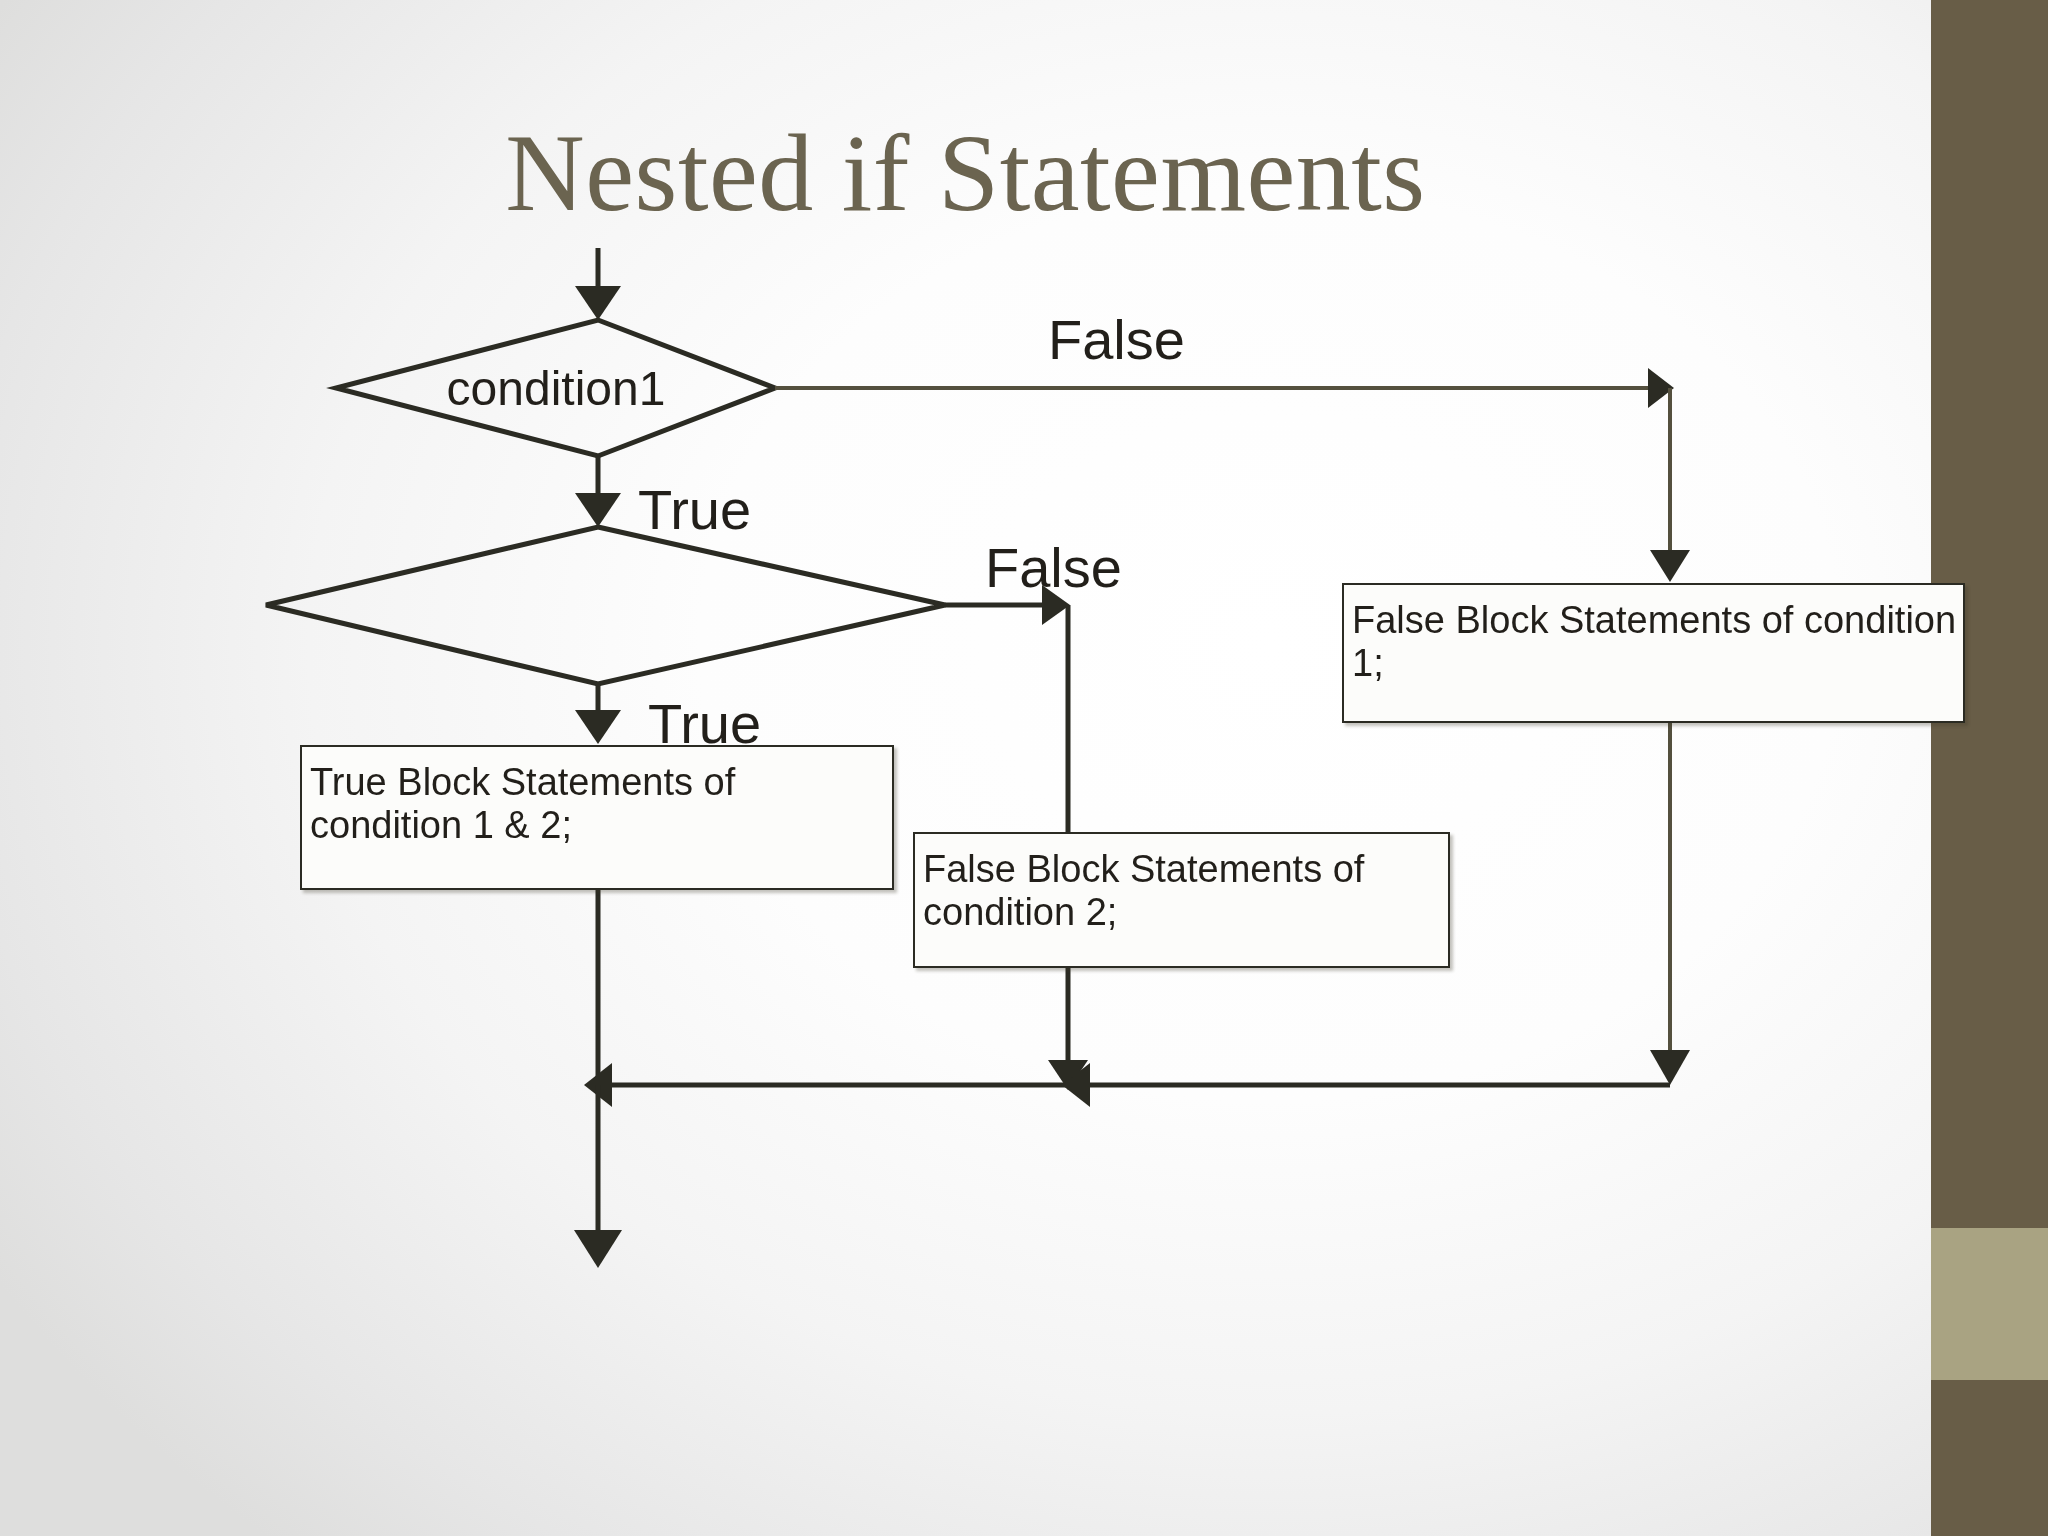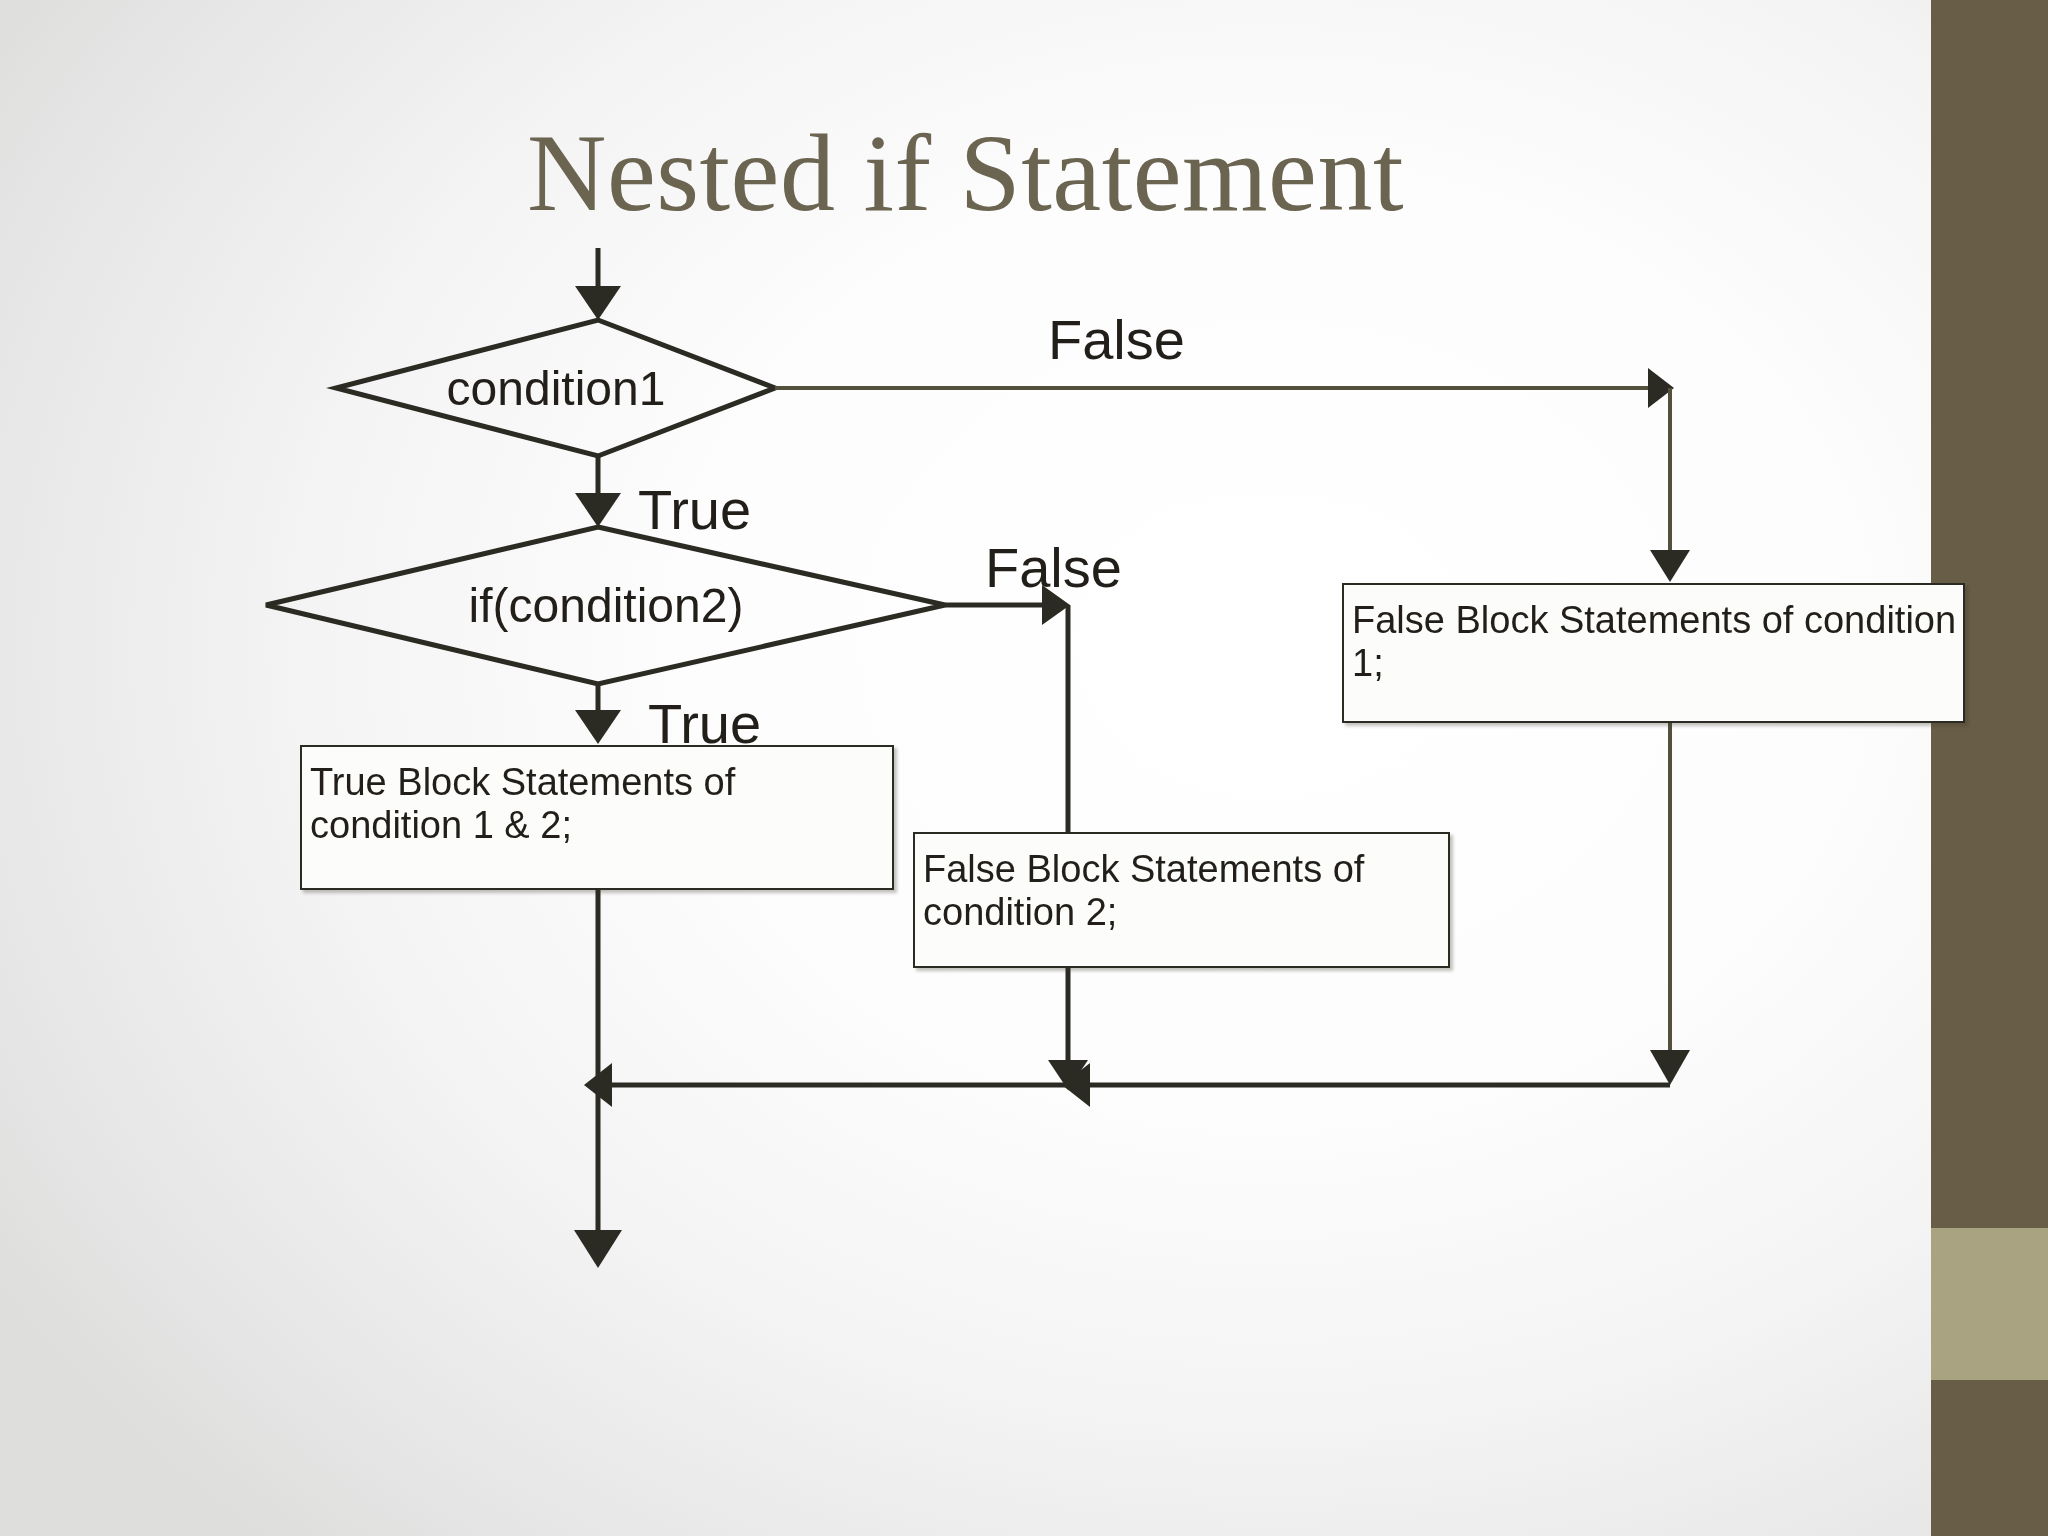--- a/index.html
+++ b/index.html
@@ -100,21 +100,21 @@
   }
 </style>
 </head>
 <body>
 
 <div id="slide">
 
   <div class="sidebar-main"></div>
   <div class="sidebar-accent"></div>
 
-  <div class="slide-title">Nested if Statement</div>
+  <div class="slide-title">Nested if Statements</div>
 
   <svg id="chart" viewBox="0 0 2048 1536" xmlns="http://www.w3.org/2000/svg">
     <defs>
       <marker id="ah-down" markerWidth="9" markerHeight="9" refX="4.5" refY="8" orient="auto-start-reverse" markerUnits="strokeWidth">
         <path d="M0,0 L9,0 L4.5,8 Z" fill="#2b2b23"></path>
       </marker>
     </defs>
 
     <g stroke="#2b2b23" fill="none" stroke-width="5">
 
@@ -152,21 +152,20 @@
       <polygon points="612,1063 612,1107 584,1085" fill="#2b2b23" stroke="none"></polygon>
       <polygon points="1090,1063 1090,1107 1062,1085" fill="#2b2b23" stroke="none"></polygon>
 
       <line x1="598" y1="1085" x2="598" y2="1232"></line>
       <polygon points="574,1230 622,1230 598,1268" fill="#2b2b23" stroke="none"></polygon>
     </g>
   </svg>
 
   <div class="diamond-label" style="left:336px; top:365px; width:440px;text-align:center;">condition1</div>
 
-  <div class="diamond-label" style="left:266px; top:582px; width:680px;">if(condition2)</div>
 
   <div class="edge-label" style="left:1048px; top:312px;">False</div>
 
   <div class="edge-label" style="left:638px; top:482px;">True</div>
 
   <div class="edge-label" style="left:985px; top:540px;">False</div>
 
   <div class="edge-label" style="left:648px; top:696px;">True</div>
 
   <div class="proc-box" style="left:300px; top:745px; width:594px; height:145px;">True Block Statements of condition 1 &amp; 2;</div>

